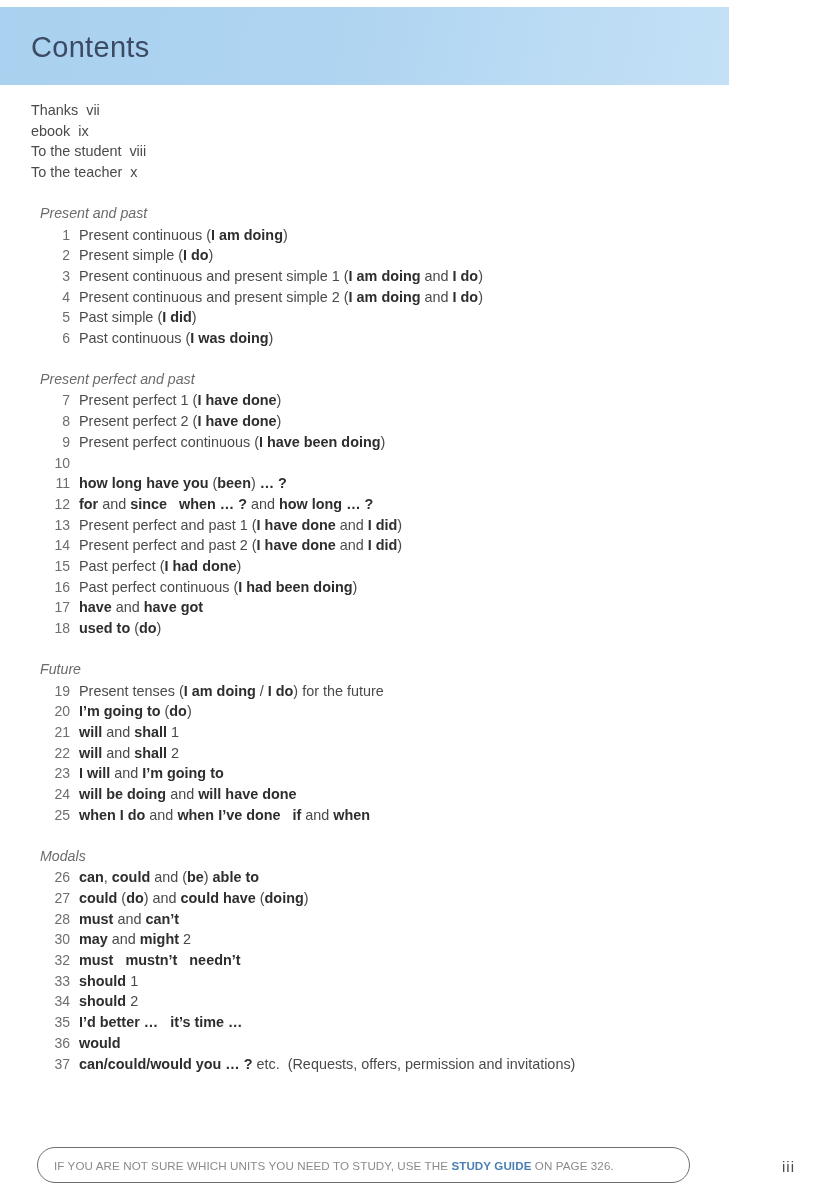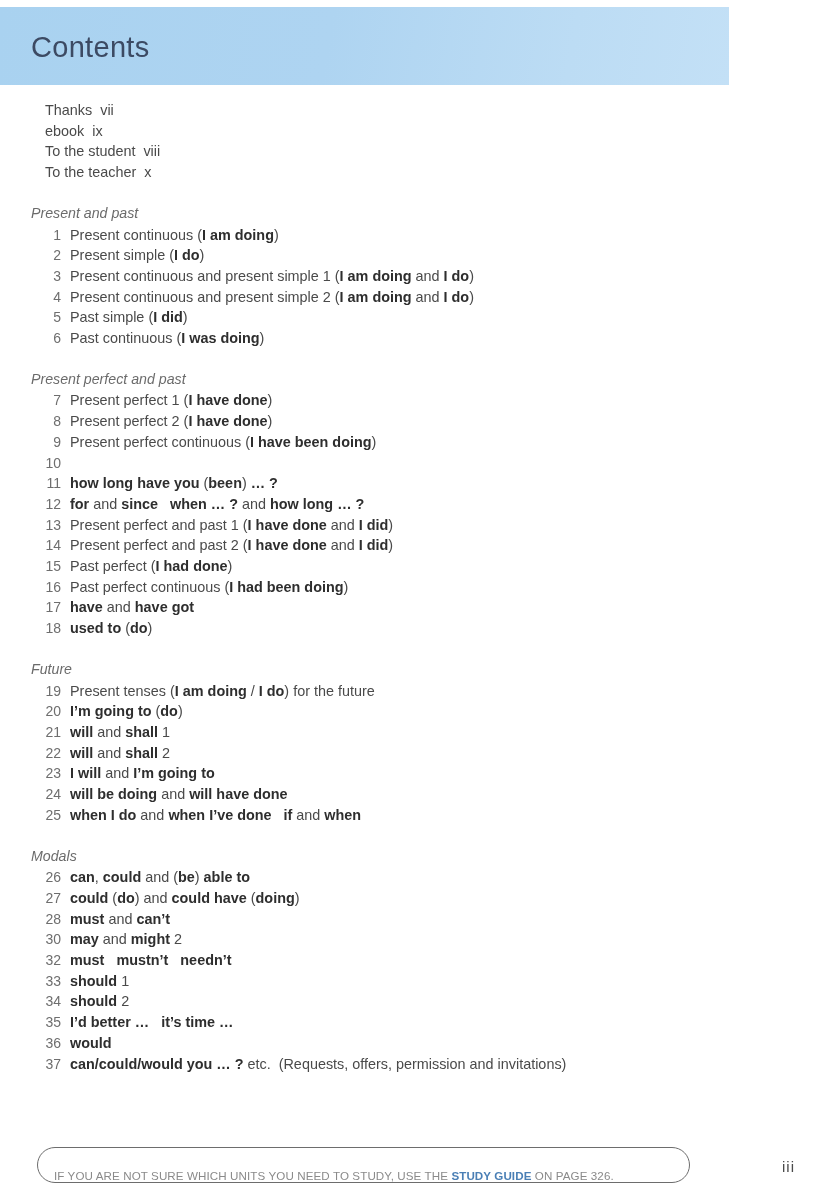--- a/index.html
+++ b/index.html
@@ -41,29 +41,29 @@
     top: 100px;
     left: 31px;
     width: 700px;
     font-size: 14.4px;
     line-height: 20.7px;
     color: #4a4a4a;
   }
 
   .front-matter {
     margin-bottom: 0;
-    margin-left: 14px;
   }
   .front-line {
     white-space: pre;
     color: #4a4a4a;
   }
 
   .section {
     margin-top: 20px;
+    margin-left: 9px;
   }
   .section-title {
     font-style: italic;
     color: #6b6b6b;
     font-size: 14.2px;
     line-height: 20.7px;
     margin-bottom: 1px;
   }
 
   .entry {
@@ -92,21 +92,21 @@
   .footer-box {
     position: absolute;
     left: 37px;
     top: 1147px;
     width: 653px;
     height: 36px;
     border: 1.6px solid #6d6d6d;
     border-radius: 18px;
     box-sizing: border-box;
     display: flex;
-    align-items: flex-end;
+    align-items: center;
     padding-left: 16px;
   }
   .footer-text {
     font-size: 11.6px;
     color: #8a8a8a;
     letter-spacing: 0.1px;
     white-space: pre;
   }
   .footer-text b {
     color: #4a7fb5;

